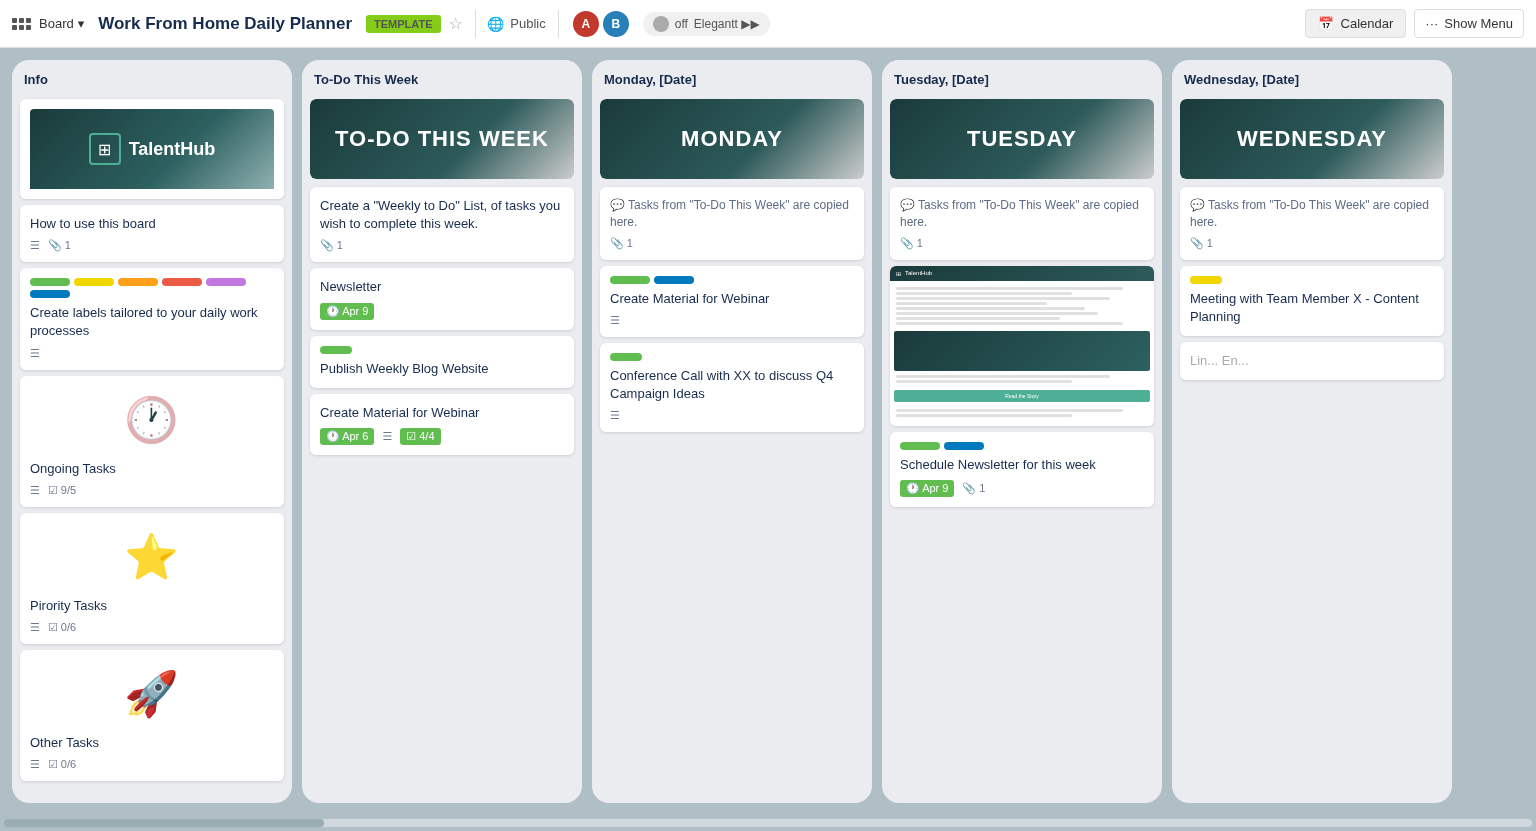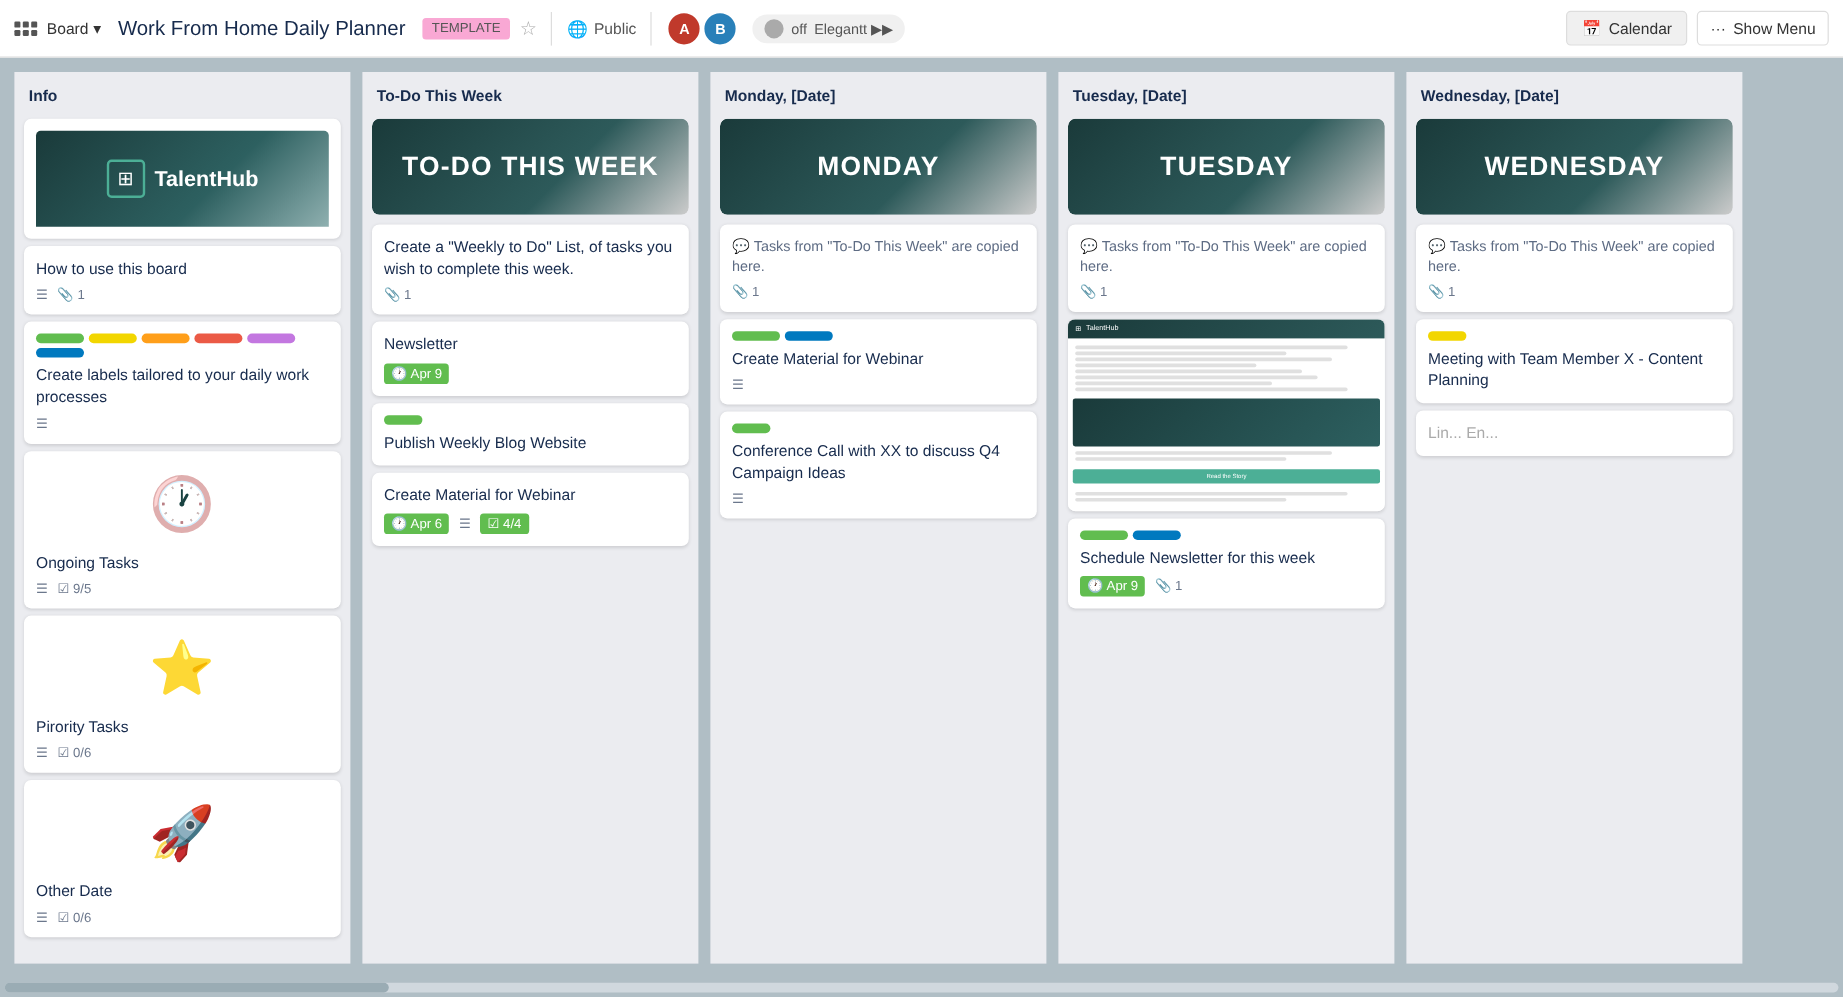--- a/index.html
+++ b/index.html
@@ -8,22 +8,22 @@
     
     .topbar {
       display: flex; align-items: center; background: #fff; height: 48px;
       padding: 0 12px; gap: 8px; border-bottom: 1px solid #e0e0e0;
       position: relative; z-index: 10;
     }
     .topbar-board-icon { display: flex; gap: 2px; align-items: center; }
     .board-icon-dot { width: 5px; height: 5px; background: #555; border-radius: 1px; }
     .board-icon-row { display: flex; gap: 2px; }
     .topbar-board-label { font-size: 13px; color: #333; display: flex; align-items: center; gap: 4px; }
-    .topbar-title { font-size: 17px; font-weight: 400; color: #172b4d; margin: 0 6px; }
-    .topbar-template-badge { background: #f9a8d4; color: #555; font-size: 11px; font-weight: 400; padding: 3px 8px; border-radius: 3px; text-transform: uppercase; }
+    .topbar-title { font-size: 17px; font-weight: 700; color: #172b4d; margin: 0 6px; }
+    .topbar-template-badge { background: #84cc16; color: #555; font-size: 11px; font-weight: 700; padding: 3px 8px; border-radius: 3px; text-transform: uppercase; }
     .topbar-star { font-size: 16px; color: #aaa; cursor: pointer; }
     .topbar-divider { width: 1px; height: 28px; background: #ddd; margin: 0 4px; }
     .topbar-public { display: flex; align-items: center; gap: 5px; font-size: 13px; color: #555; }
     .topbar-public-icon { font-size: 14px; }
     .topbar-avatars { display: flex; align-items: center; gap: -4px; }
     .avatar { width: 30px; height: 30px; border-radius: 50%; background: #ccc; border: 2px solid #fff; overflow: hidden; display: flex; align-items: center; justify-content: center; font-size: 12px; font-weight: 700; color: #fff; }
     .avatar-1 { background: #c0392b; }
     .avatar-2 { background: #2980b9; }
     .topbar-toggle { display: flex; align-items: center; gap: 6px; background: #f0f0f0; border-radius: 20px; padding: 4px 10px; font-size: 12px; color: #555; margin-left: 4px; }
     .toggle-dot { width: 16px; height: 16px; border-radius: 50%; background: #aaa; }
@@ -33,21 +33,21 @@
 
     
     .board-area {
       display: flex; gap: 10px; padding: 12px; overflow-x: hidden;
       height: calc(831px - 48px - 16px);
     }
 
     
     .column {
       min-width: 280px; max-width: 280px; background: #ebecf0;
-      border-radius: 0; padding: 8px; display: flex; flex-direction: column; gap: 6px;
+      border-radius: 17px; padding: 8px; display: flex; flex-direction: column; gap: 6px;
       max-height: 780px; overflow-y: auto;
     }
     .column-header {
       font-size: 13px; font-weight: 600; color: #172b4d; padding: 4px 4px 6px;
     }
 
     
     .card {
       background: #fff; border-radius: 6px; padding: 10px;
       box-shadow: 0 1px 3px rgba(0,0,0,0.12); cursor: pointer;
@@ -248,21 +248,21 @@
       <div class="card-meta">
         <span class="meta-item">☰</span>
         <span class="meta-checklist">☑ 0/6</span>
       </div>
     </div>
 
     <div class="card">
       <div style="display:flex;justify-content:center;align-items:center;padding:8px 0;">
         <span style="font-size:44px;">🚀</span>
       </div>
-      <div class="card-title">Other Date</div>
+      <div class="card-title">Other Tasks</div>
       <div class="card-meta">
         <span class="meta-item">☰</span>
         <span class="meta-checklist">☑ 0/6</span>
       </div>
     </div>
   </div>
 
   <div class="column">
     <div class="column-header">To-Do This Week</div>
     <div class="col-banner">

